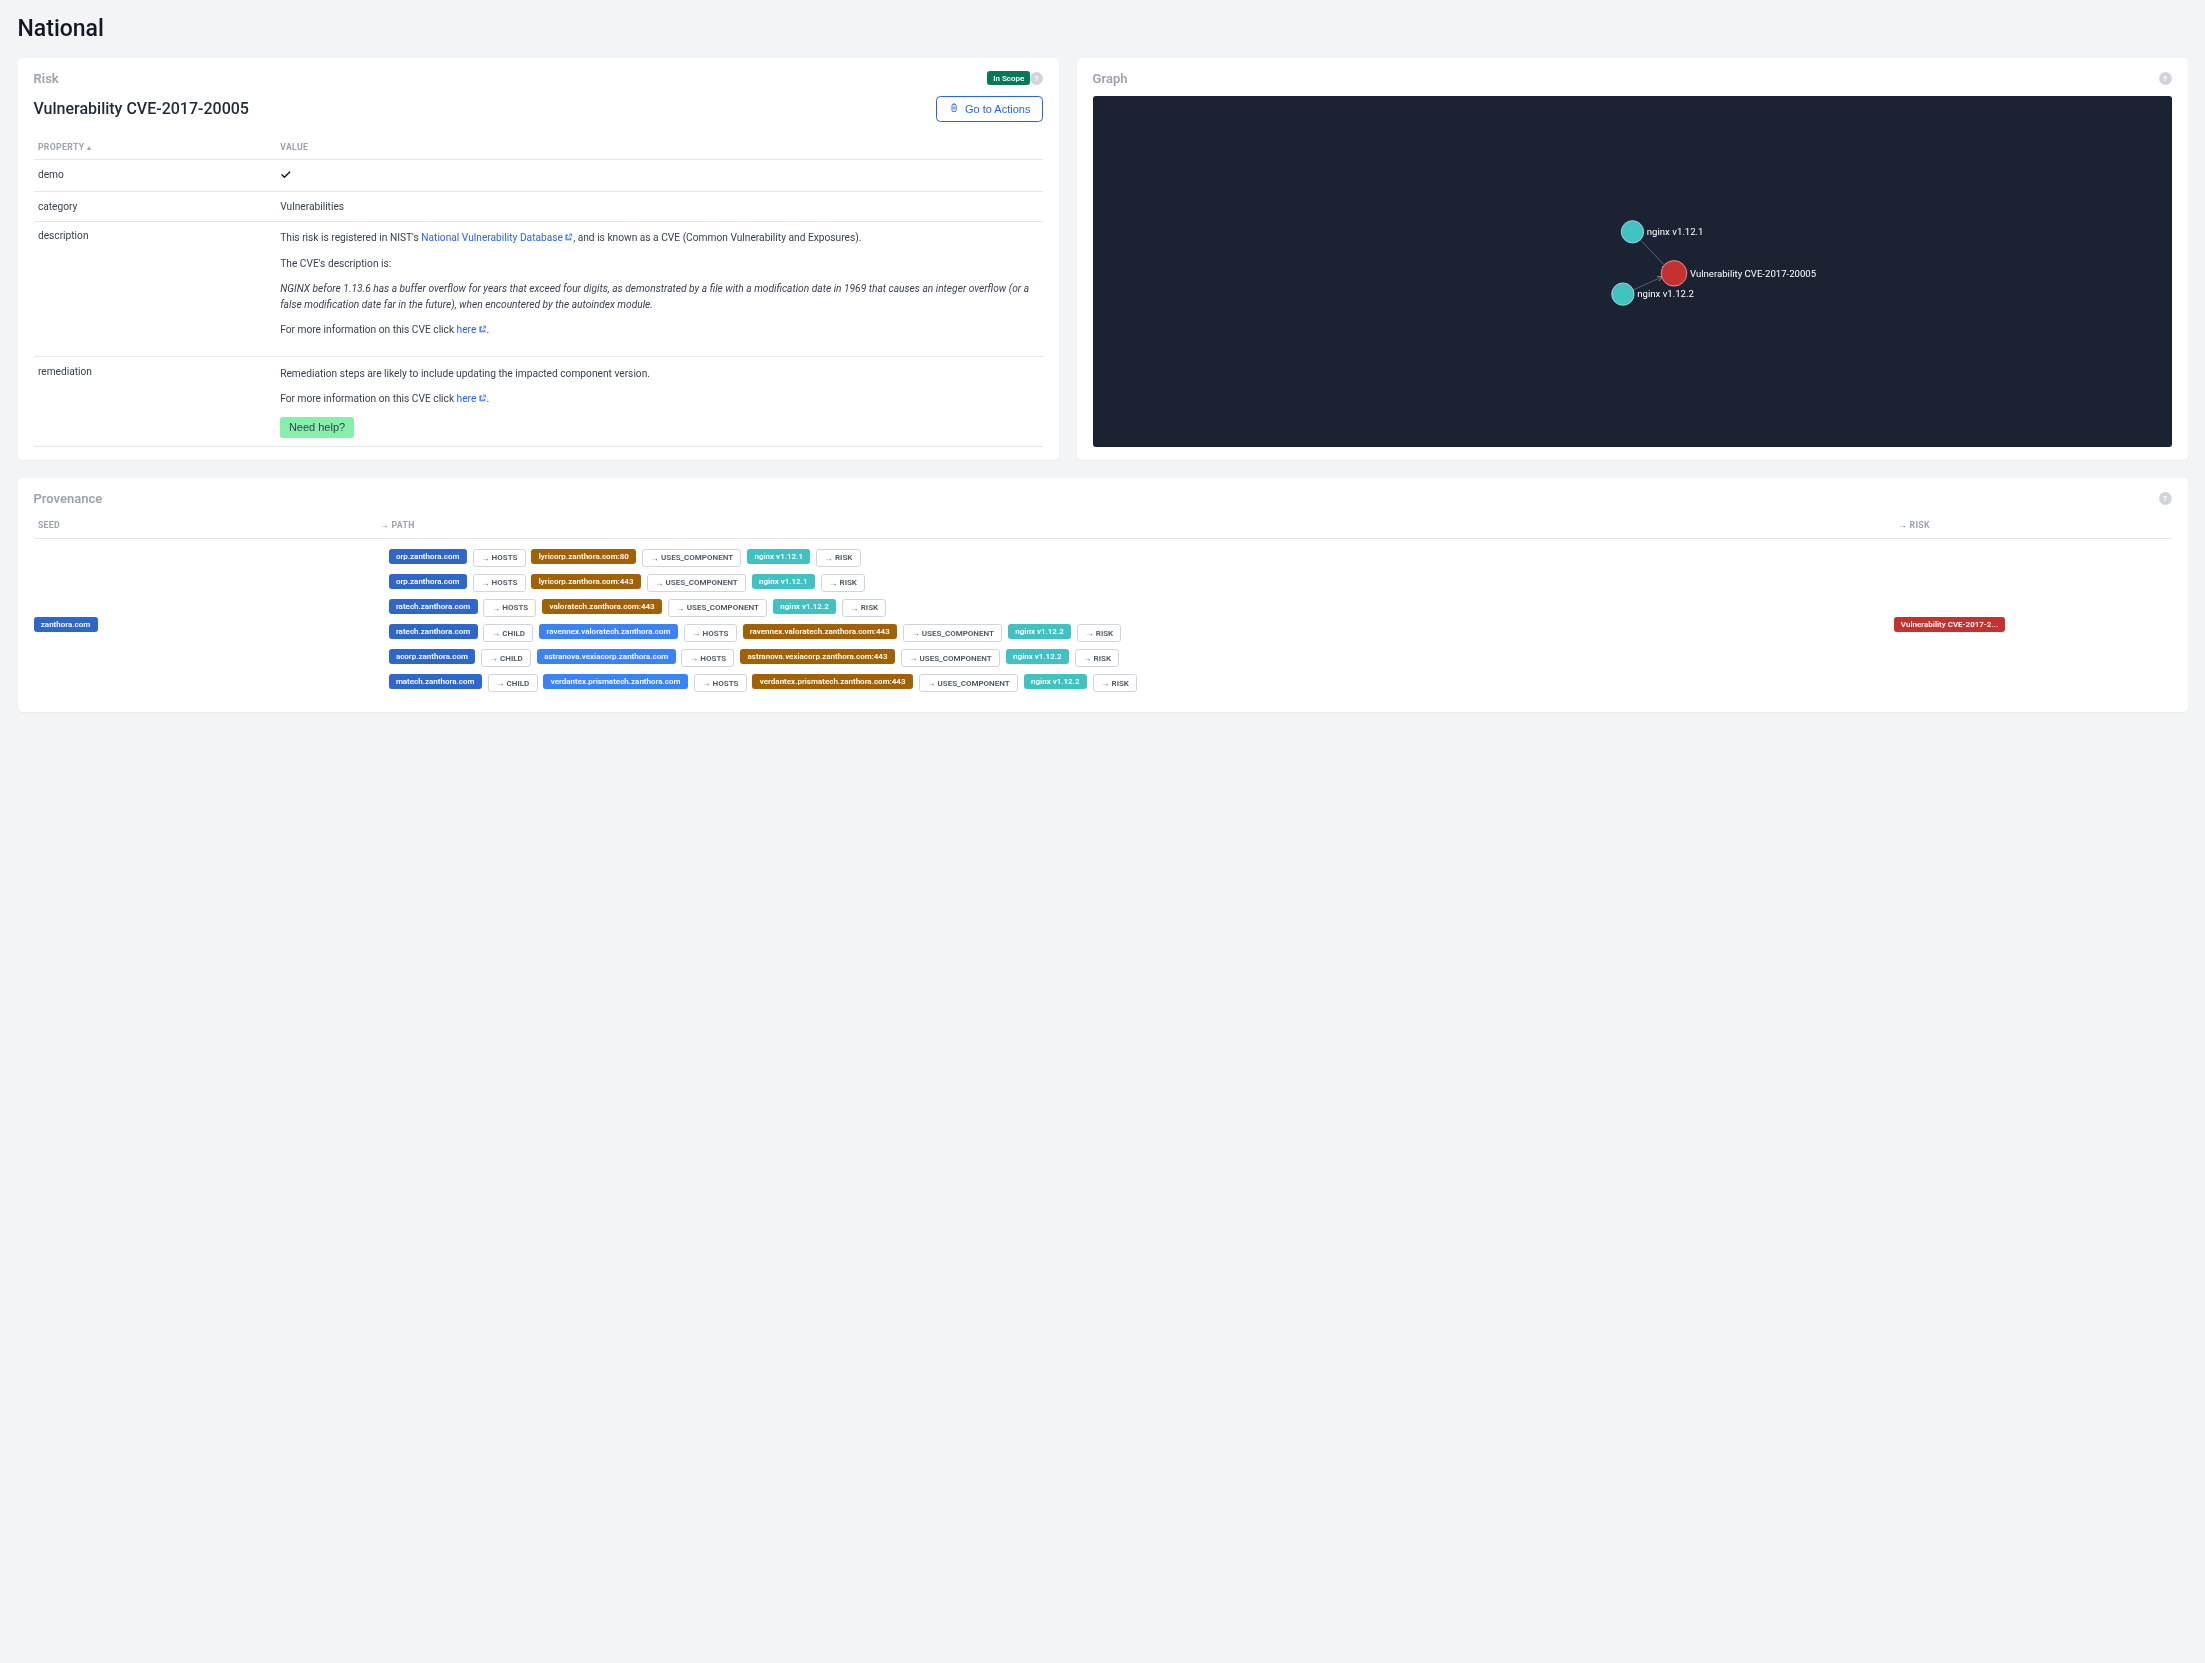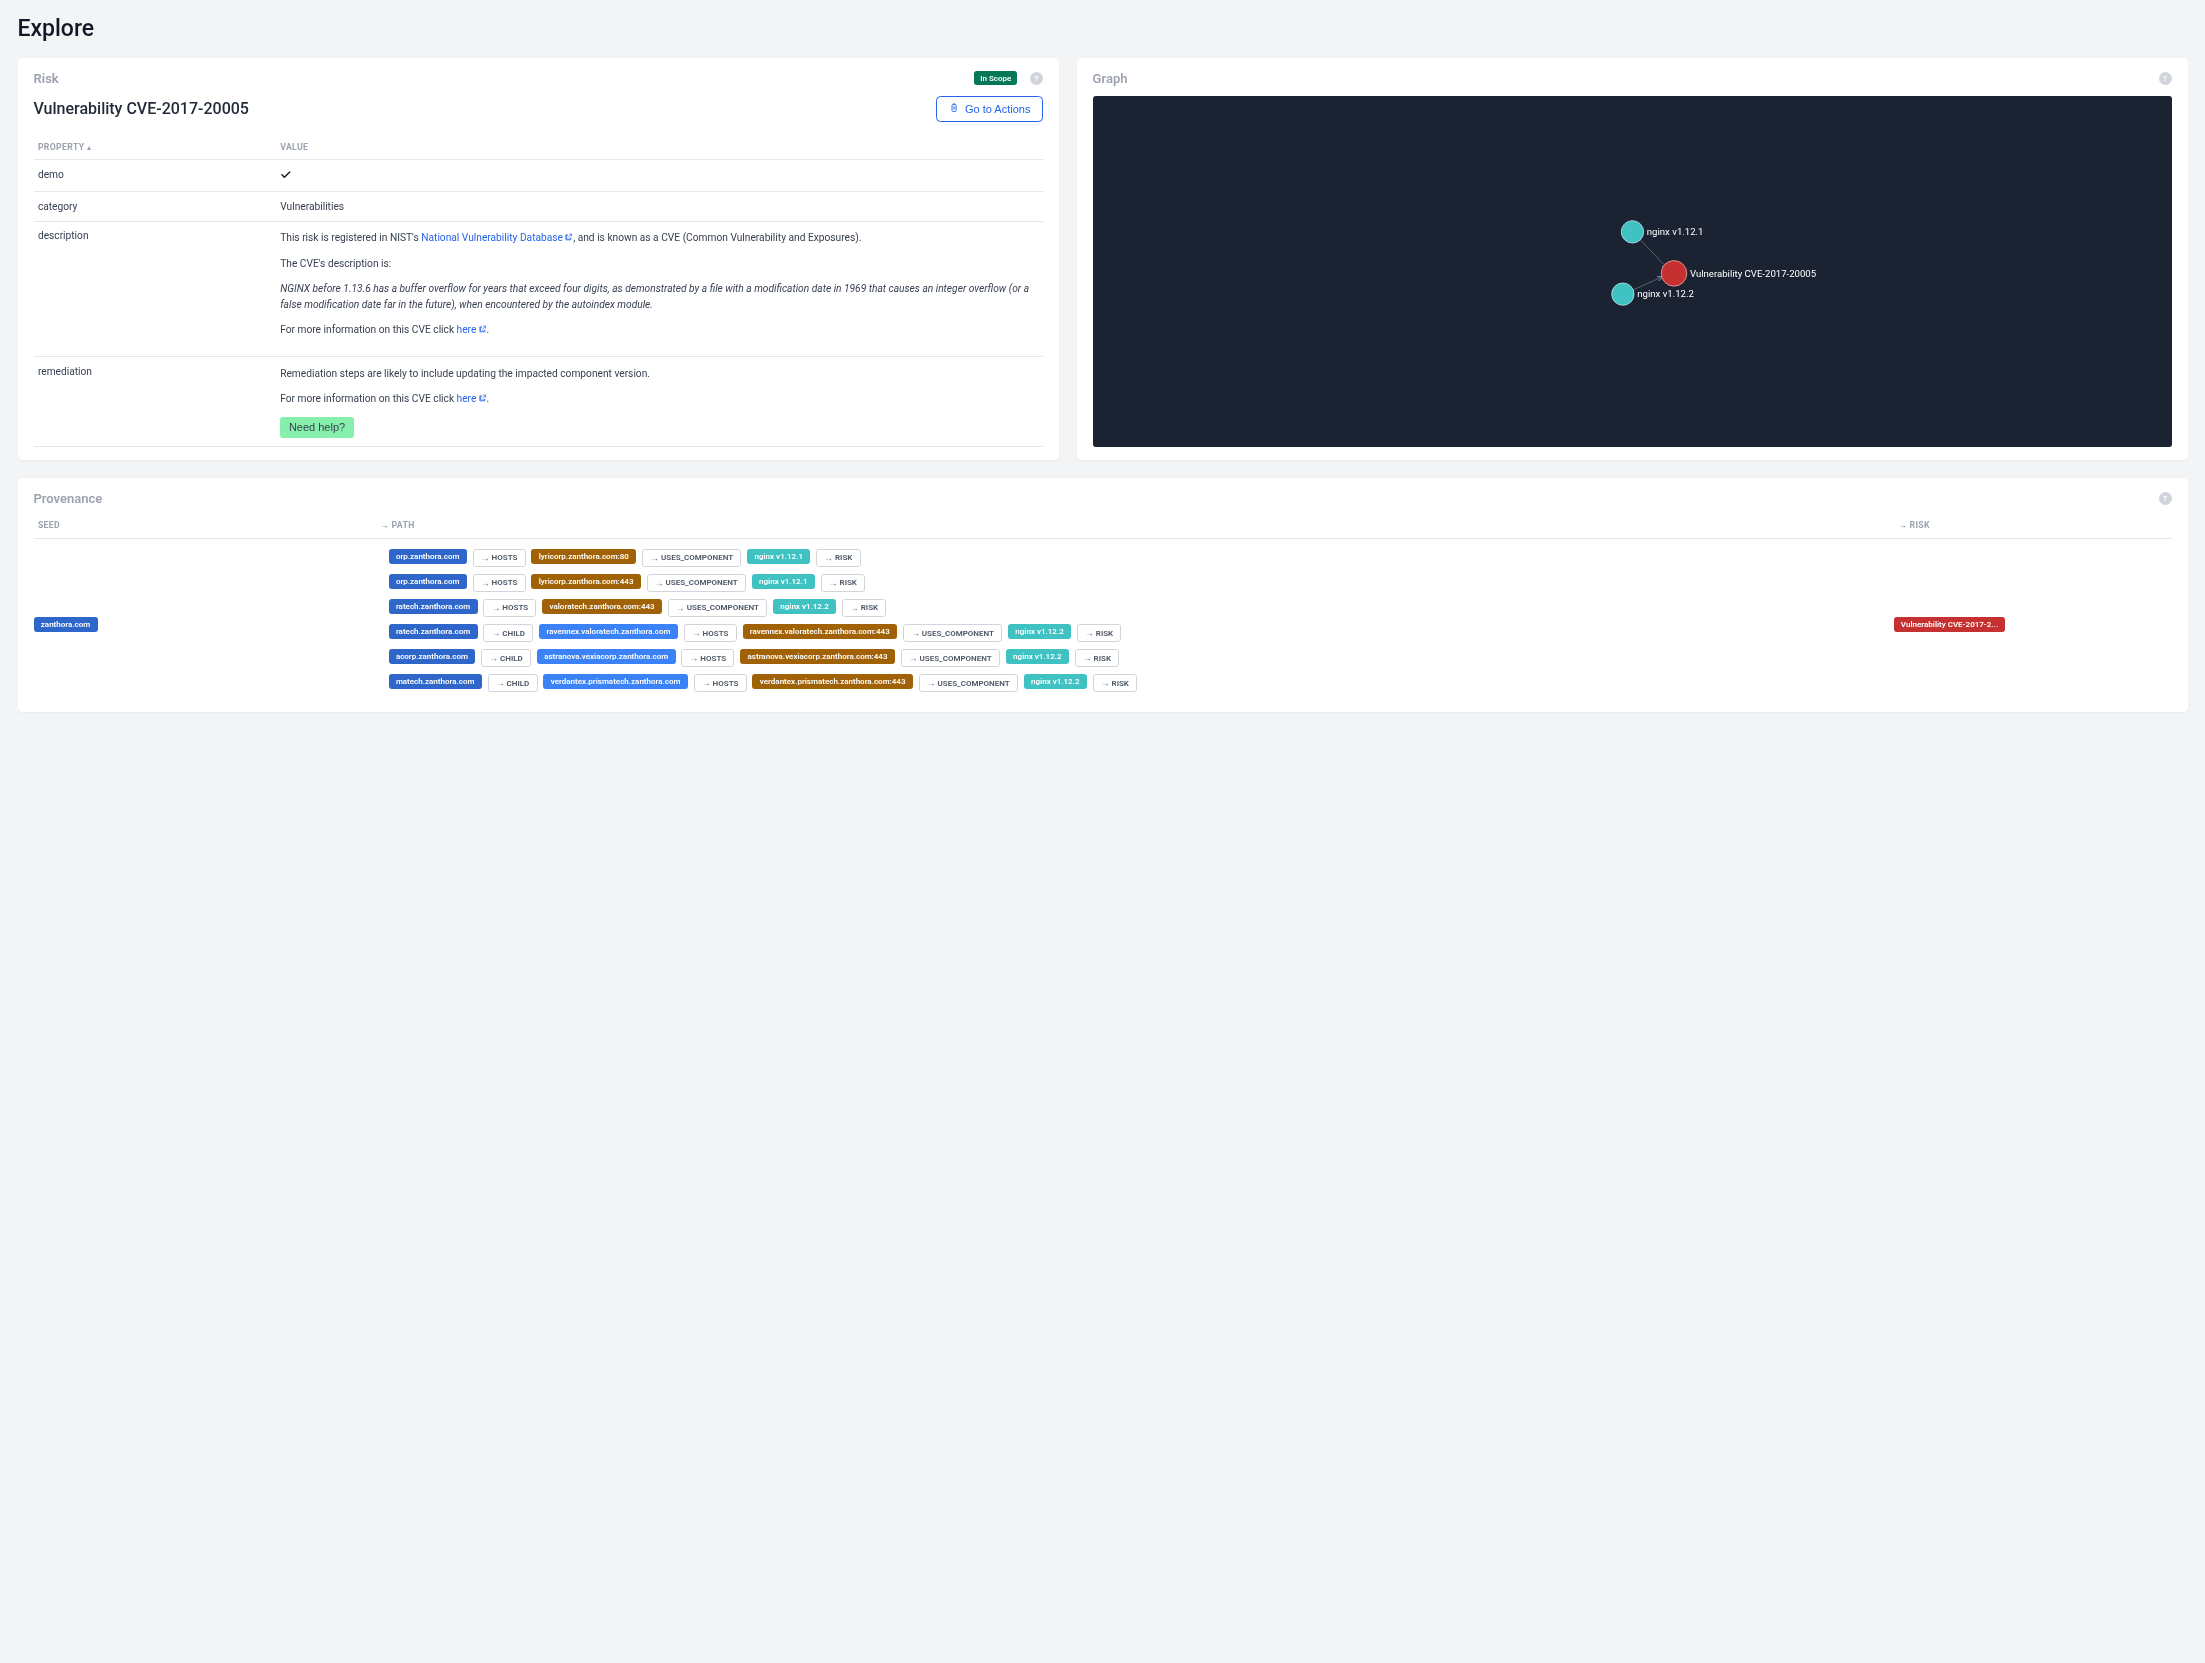--- a/index.html
+++ b/index.html
@@ -33,21 +33,21 @@
 .card-header {
   display: flex;
   align-items: center;
   justify-content: space-between;
 }
 .card-title {
   font-size: 13px;
   font-weight: 600;
   color: #9ca3af;
 }
-.card-header-right { display:flex; align-items:center; gap:13px;text-align:center; }
+.card-header-right { display:flex; align-items:center; gap:0;text-align:center; }
 .badge-scope {
   background: #047857;
   color: #fff;
   font-size: 8px;
   font-weight: 600;
   padding: 2.2px 5.8px;
   border-radius: 2.9px;
 }
 .help-icon {
   width: 13px; height: 13px; border-radius: 50%;
@@ -167,21 +167,21 @@
 .path-row {
   display:flex; align-items:flex-start; gap:5.8px; margin-bottom:7.3px;
   overflow:hidden; white-space:nowrap;
 }
 .path-row .chip.trunc { max-width:109px; overflow:hidden; }
 .arrow-xs { color:#6b7280; font-size:8.7px; font-weight:700; }
 </style>
 </head>
 <body>
 
-<h1 class="page-title">Explore</h1>
+<h1 class="page-title">National</h1>
 
 <div class="row">
 
   <div class="card left">
     <div class="card-header">
       <div class="card-title">Risk</div>
       <div class="card-header-right">
         <span class="badge-scope">In Scope</span>
         <span class="help-icon">?</span>
       </div>

